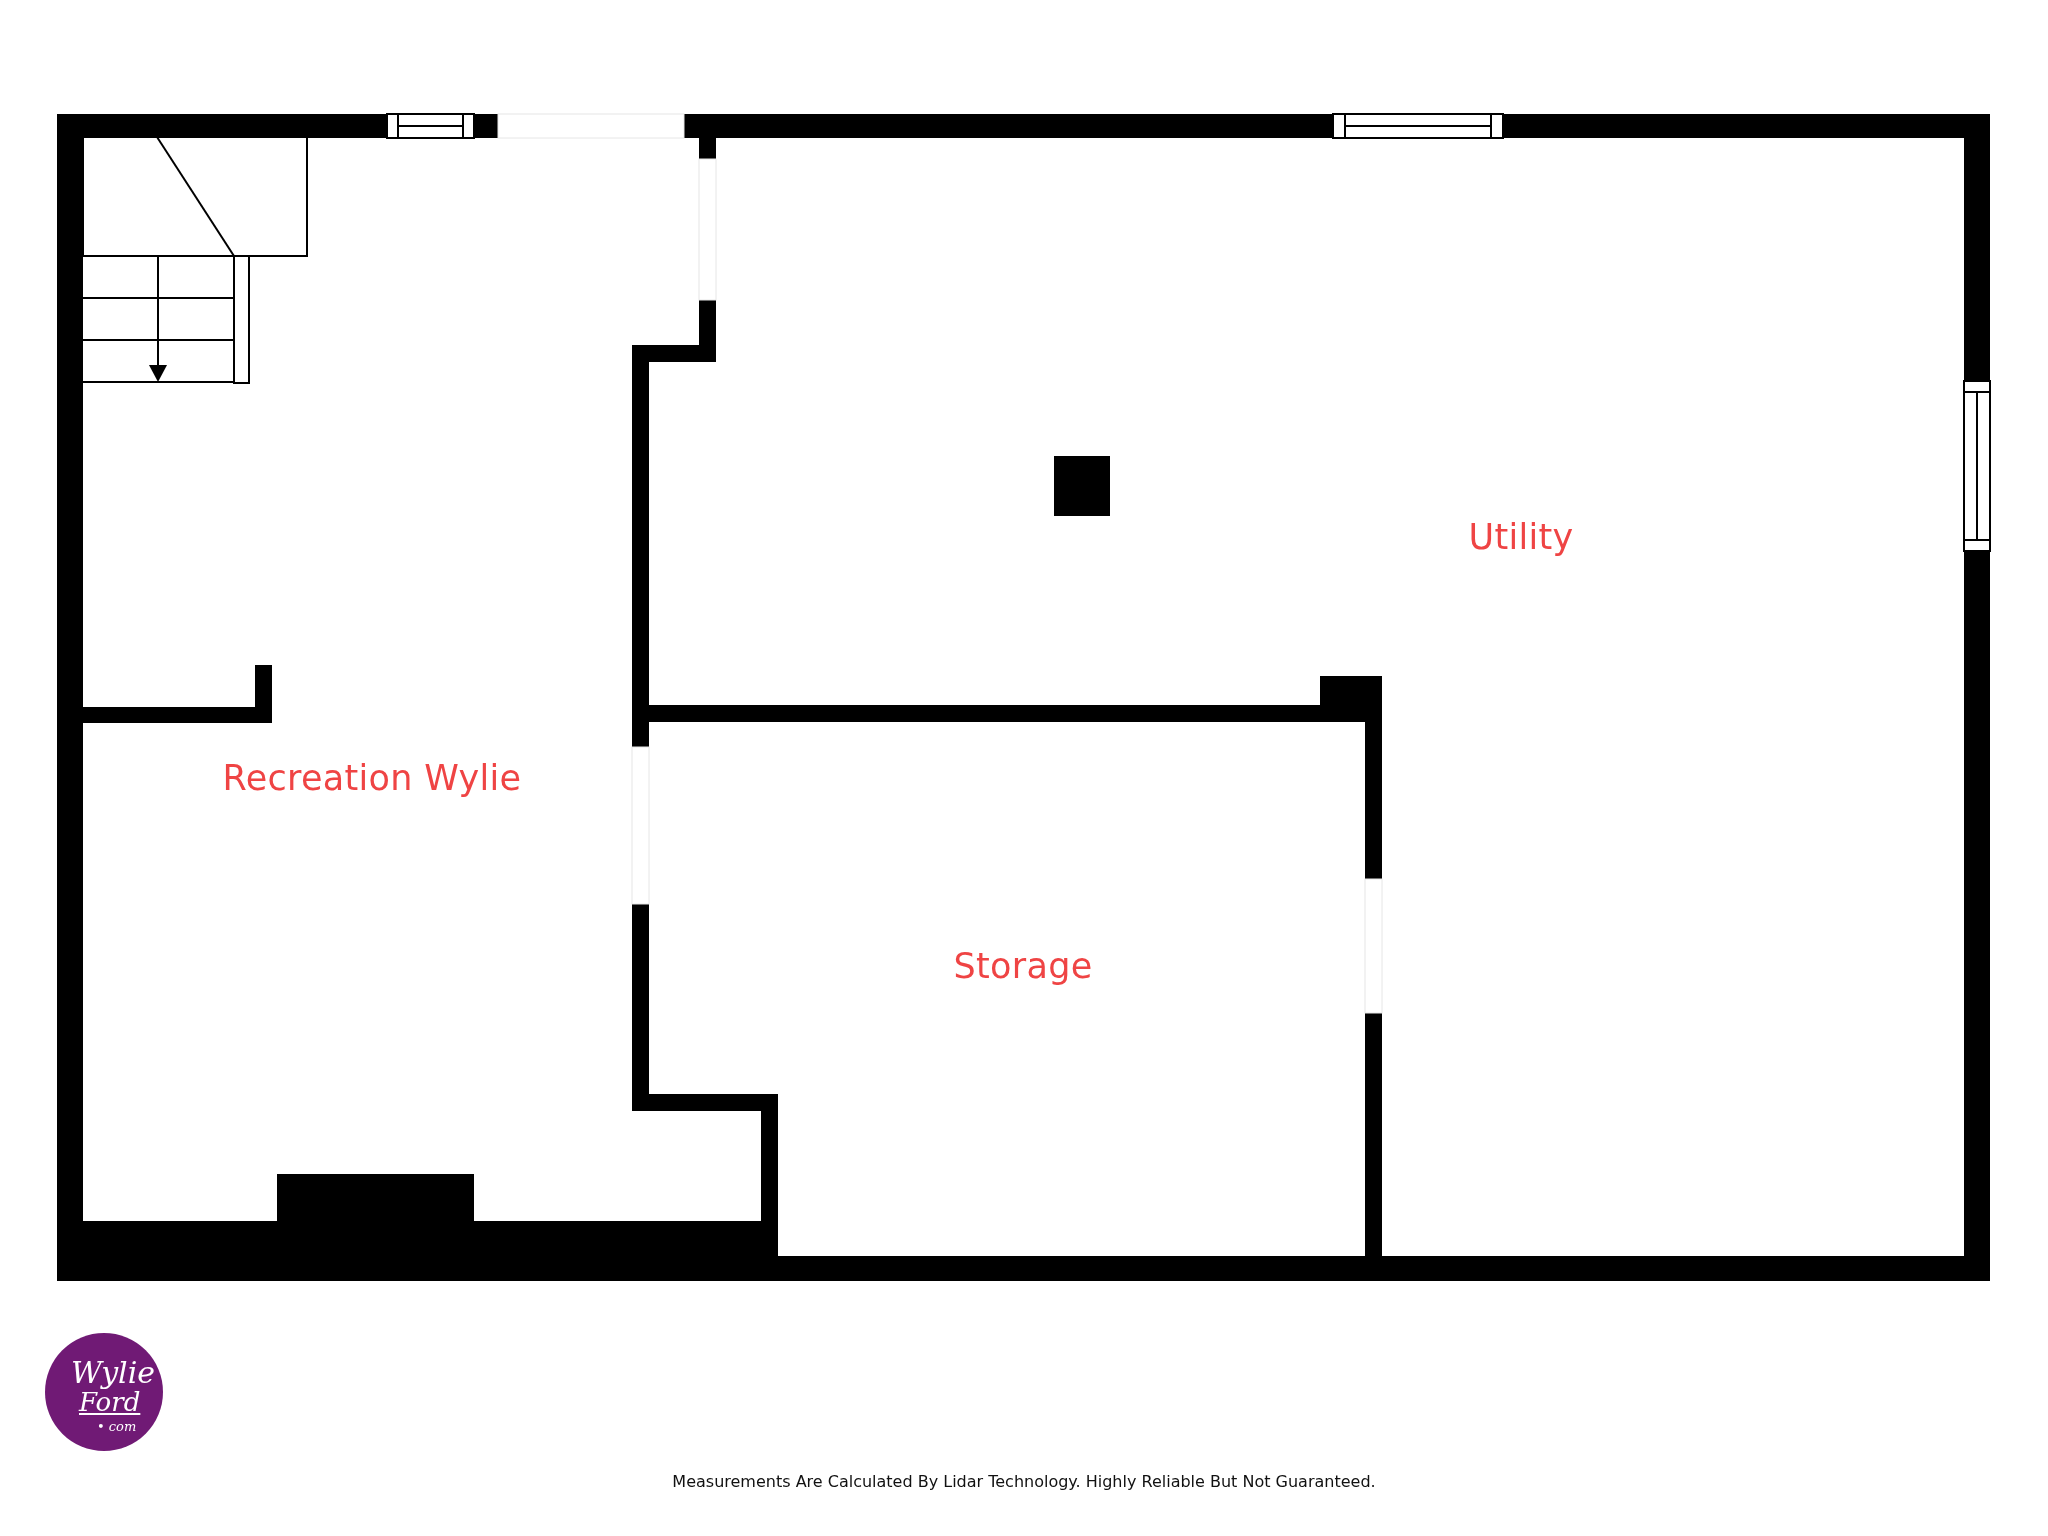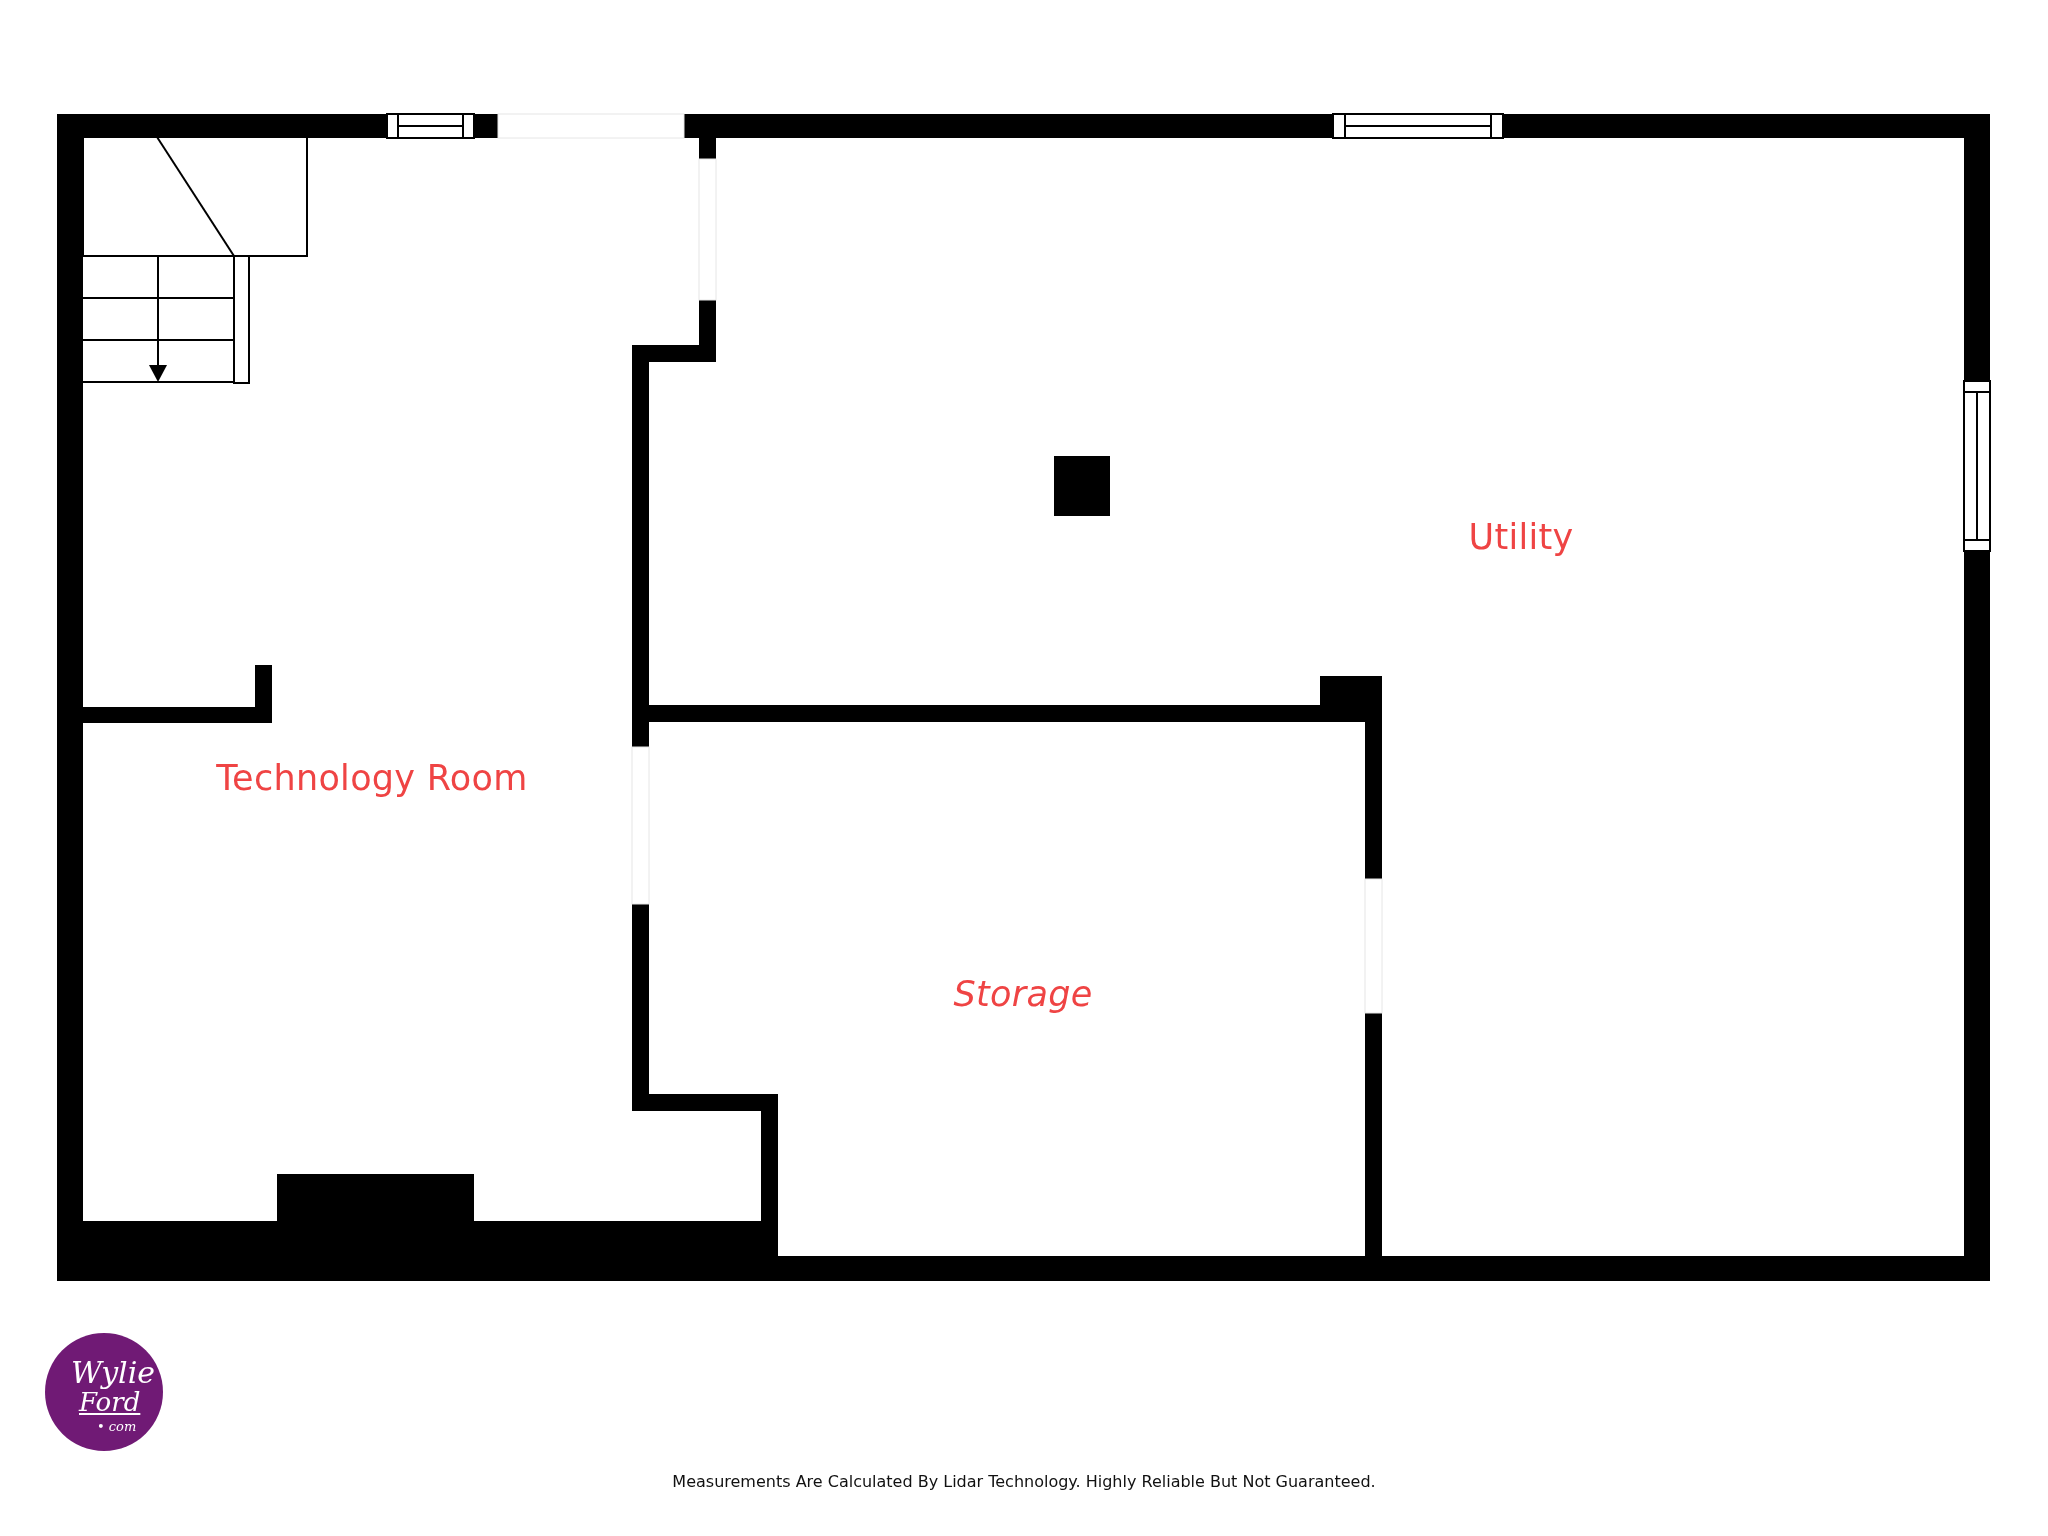--- a/index.html
+++ b/index.html
@@ -75,22 +75,22 @@
     <line x1="157" y1="137" x2="234" y2="256"></line>
     <line x1="83" y1="298" x2="234" y2="298"></line>
     <line x1="83" y1="340" x2="234" y2="340"></line>
     <line x1="83" y1="382" x2="234" y2="382"></line>
     <rect x="234" y="256" width="15" height="127" fill="#fff"></rect>
     <line x1="158" y1="256" x2="158" y2="370"></line>
   </g>
   <polygon points="149,365 167,365 158,382" fill="#000"></polygon>
 </svg>
 
-<div class="room-label" style="left:372px;top:778px;">Technology Room</div>
-<div class="room-label" style="left:1023px;top:994px;font-style:italic;">Storage</div>
+<div class="room-label" style="left:372px;top:778px;">Recreation Wylie</div>
+<div class="room-label" style="left:1023px;top:966px;">Storage</div>
 <div class="room-label" style="left:1521px;top:537px;">Utility</div>
 
 <div class="logo">
   <span class="l1">Wylie</span>
   <span class="l2">Ford</span>
   <span class="l3">• com</span>
 </div>
 
 <div class="footer">Measurements Are Calculated By Lidar Technology. Highly Reliable But Not Guaranteed.</div>
 

